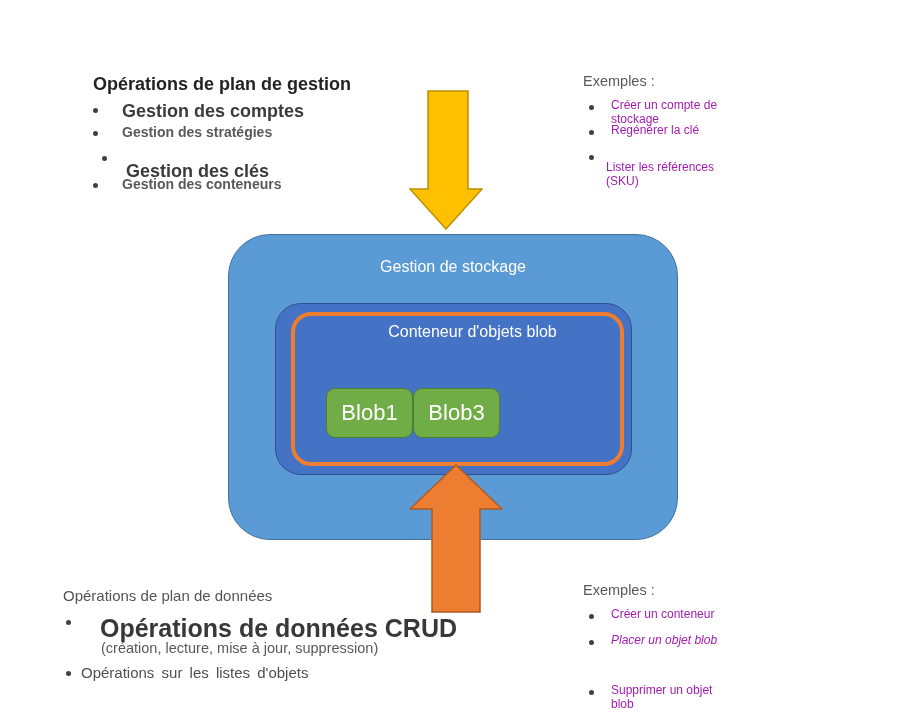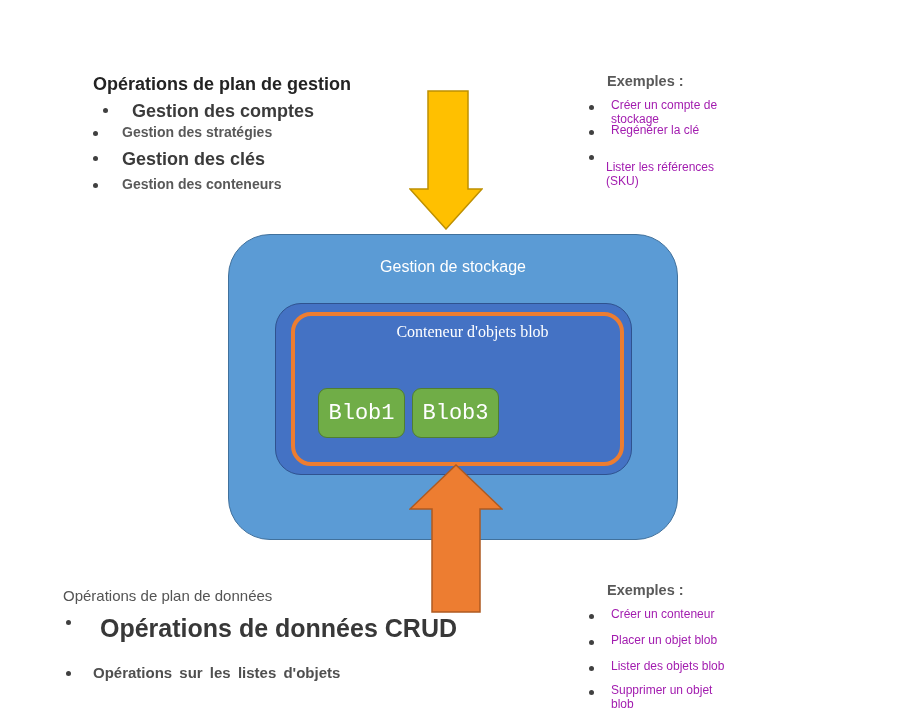--- a/index.html
+++ b/index.html
@@ -9,39 +9,39 @@
     height: 720px;
     background: #ffffff;
     font-family: "Liberation Sans", sans-serif;
     overflow: hidden;
   }
   .abs { position: absolute; }
 
   
   .block-title-bold { font-size: 18px; font-weight: 700; color: #232323; line-height: 1.2; }
   .block-title-reg  { font-size: 15px; font-weight: 400; color: #545454; line-height: 1.2; }
-  .ex-title         { font-size: 14.5px; font-weight: 700; color: #595959; line-height: 1.2; margin-left: 24px; }
+  .ex-title         { font-size: 14.5px; font-weight: 400; color: #595959; line-height: 1.2; }
 
   .li-row { position: absolute; display: flex; align-items: flex-start; }
   .li-dot {
     flex: 0 0 auto;
     width: 5px; height: 5px; border-radius: 50%;
     background: #404040; margin-top: 7px;
   }
   .li-big   { font-size: 18px; font-weight: 700; color: #3b3b3b; line-height: 1.2; }
   .li-small { font-size: 14px; font-weight: 700; color: #595959; line-height: 1.2; }
   .li-crud  { font-size: 25px; font-weight: 700; color: #383838; line-height: 1.2; }
   .li-listes{ font-size: 15px; font-weight: 400; color: #4f4f4f; line-height: 1.2; word-spacing: 3px; }
   .li-ex    { font-size: 12px; font-weight: 400; color: #a21caf; line-height: 1.2; }
   .sub-line { font-size: 14.5px; font-weight: 400; color: #595959; line-height: 1.2; }
 
   
   .gap-mgmt  .li-text { margin-left: 24px; }
   .gap-crud  .li-text { margin-left: 29px; }
-  .gap-list2 .li-text { margin-left: 22px; font-weight: bold; }
+  .gap-list2 .li-text { margin-left: 10px; }
   .gap-ex    .li-text { margin-left: 17px; }
 
   
   .storage-box {
     position: absolute;
     left: 228px; top: 234px;
     width: 450px; height: 306px;
     background: var(--storage-box-fill, #5B9BD5);
     border: 1px solid var(--storage-box-stroke, #41719C);
     border-radius: 42px;
@@ -63,54 +63,54 @@
   .container-frame {
     position: absolute;
     left: 15px; top: 8px;
     width: 325px; height: 146px;
     border: 4px solid var(--container-frame, #ED7D31);
     border-radius: 20px;
   }
   .container-label {
     position: absolute; top: 18px; left: 0; width: 100%;
     padding-left: 38px; box-sizing: border-box;
-    text-align: center; color: #ffffff; font-size: 16px; line-height: 1.2; font-family: Liberation Serif, serif;
+    text-align: center; color: #ffffff; font-size: 16px; line-height: 1.2;
   }
   .blob-row {
-    position: absolute; left: 42px; top: 84px;
-    display: flex; gap: 7px; font-family: Liberation Mono, monospace;
+    position: absolute; left: 50px; top: 84px;
+    display: flex; gap: 0;
   }
   .blob-box {
     width: 87px; height: 50px;
     background: var(--blob-fill, #70AD47);
     border: 1px solid var(--blob-stroke, #507E32);
     border-radius: 9px;
     box-sizing: border-box;
     display: flex; align-items: center; justify-content: center;
     color: #ffffff; font-size: 22px;
   }
   .arrow-down-wrap { position: absolute; left: 409px; top: 90px; z-index: 3; }
   .arrow-up-wrap   { position: absolute; left: 409px; top: 464px; z-index: 5; }
 </style>
 </head>
 <body>
 
 <div class="canvas">
 
   <div class="abs block-title-bold" style="left:93px; top:74px;">Opérations de plan de gestion</div>
 
-  <div class="li-row gap-mgmt" style="left:103px; top:101px;">
+  <div class="li-row gap-mgmt" style="left:93px; top:101px;">
     <span class="li-dot"></span>
     <span class="li-text li-big">Gestion des comptes</span>
   </div>
   <div class="li-row gap-mgmt" style="left:93px; top:124px;">
     <span class="li-dot"></span>
     <span class="li-text li-small">Gestion des stratégies</span>
   </div>
-  <div class="li-row gap-mgmt" style="left:93px; top:149px;">
+  <div class="li-row gap-mgmt" style="left:102px; top:149px;flex-direction:column;">
     <span class="li-dot"></span>
     <span class="li-text li-big">Gestion des clés</span>
   </div>
   <div class="li-row gap-mgmt" style="left:93px; top:176px;">
     <span class="li-dot"></span>
     <span class="li-text li-small">Gestion des conteneurs</span>
   </div>
 
   <div class="abs ex-title" style="left:583px; top:73px;">Exemples :</div>
 
@@ -152,38 +152,35 @@
       <polygon points="47,1 93,45 71,45 71,148 23,148 23,45 1,45" style="fill:var(--arrow-up-fill,#ED7D31); stroke:var(--arrow-up-stroke,#AE5A21); stroke-width:1.5;"></polygon>
     </svg>
   </div>
 
   <div class="abs block-title-reg" style="left:63px; top:587px;">Opérations de plan de données</div>
 
   <div class="li-row gap-crud" style="left:66px; top:613px;">
     <span class="li-dot"></span>
     <span class="li-text li-crud">Opérations de données CRUD</span>
   </div>
+  <div class="abs sub-line" style="left:101px; top:640px;">(création, lecture, mise à jour, suppression)</div>
 
   <div class="li-row gap-list2" style="left:66px; top:664px;">
     <span class="li-dot"></span>
     <span class="li-text li-listes">Opérations sur les listes d'objets</span>
   </div>
 
   <div class="abs ex-title" style="left:583px; top:582px;">Exemples :</div>
 
   <div class="li-row gap-ex" style="left:589px; top:607px;">
     <span class="li-dot"></span>
     <span class="li-text li-ex">Créer un conteneur</span>
   </div>
-  <div class="li-row gap-ex" style="left:589px; top:633px;">
+  <div class="li-row gap-ex" style="left:589px; top:633px;font-style:italic;">
     <span class="li-dot"></span>
     <span class="li-text li-ex">Placer un objet blob</span>
-  </div>
-  <div class="li-row gap-ex" style="left:589px; top:659px;">
-    <span class="li-dot"></span>
-    <span class="li-text li-ex">Lister des objets blob</span>
   </div>
   <div class="li-row gap-ex" style="left:589px; top:683px;">
     <span class="li-dot"></span>
     <span class="li-text li-ex">Supprimer un objet blob</span>
   </div>
 
 </div>
 
 </body></html>

